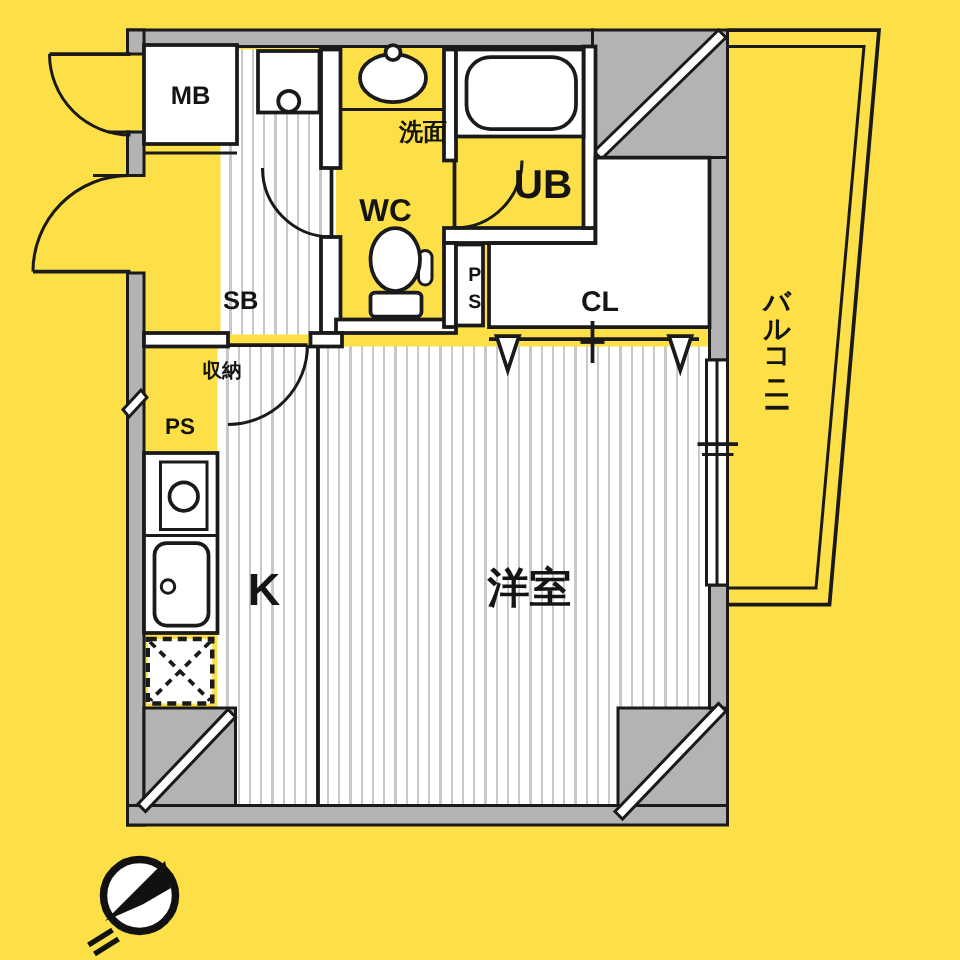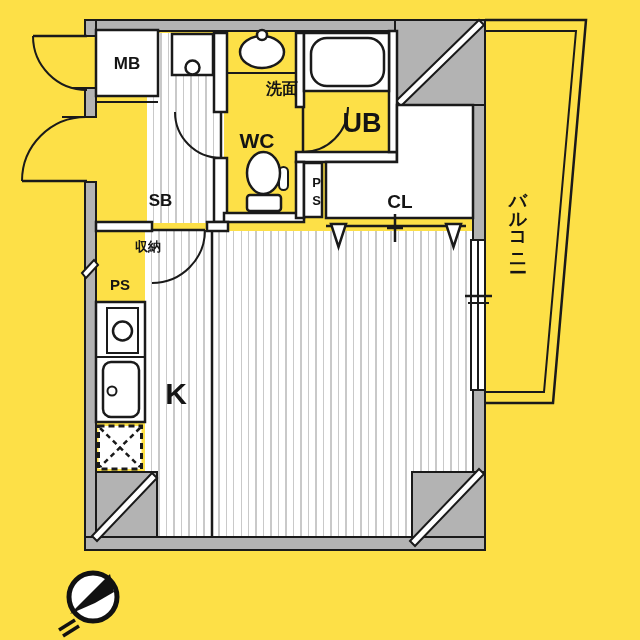--- a/index.html
+++ b/index.html
@@ -163,14 +163,15 @@
   <div class="lbl" style="left:96px;top:55px;width:62px;font-size:17px;">MB</div>
   <div class="lbl" style="left:224px;top:81px;width:74px;font-size:16px;text-align:right;">洗面</div>
   <div class="lbl" style="left:220px;top:130px;width:74px;font-size:21px;">WC</div>
   <div class="lbl" style="left:336px;top:110px;width:52px;font-size:27px;">UB</div>
   <div class="lbl vert-up" style="left:302px;top:169px;width:21px;height:48px;font-size:13px;letter-spacing:3px;">PS</div>
   <div class="lbl" style="left:372px;top:192px;width:56px;font-size:19px;">CL</div>
   <div class="lbl" style="left:98px;top:192px;width:47px;font-size:17px;margin-left:39px;">SB</div>
   <div class="lbl" style="left:100px;top:240px;width:40px;font-size:13px;margin-left:28px;">収納</div>
   <div class="lbl" style="left:98px;top:277px;width:44px;font-size:15px;">PS</div>
   <div class="lbl" style="left:156px;top:379px;width:40px;font-size:30px;">K</div>
+  <div class="lbl" style="left:314px;top:378px;width:78px;font-size:28px;">洋室</div>
   <div class="lbl vert" style="left:501px;top:158px;width:26px;height:125px;font-size:18px;">バルコニー</div>
 </div>
 
 </body></html>

